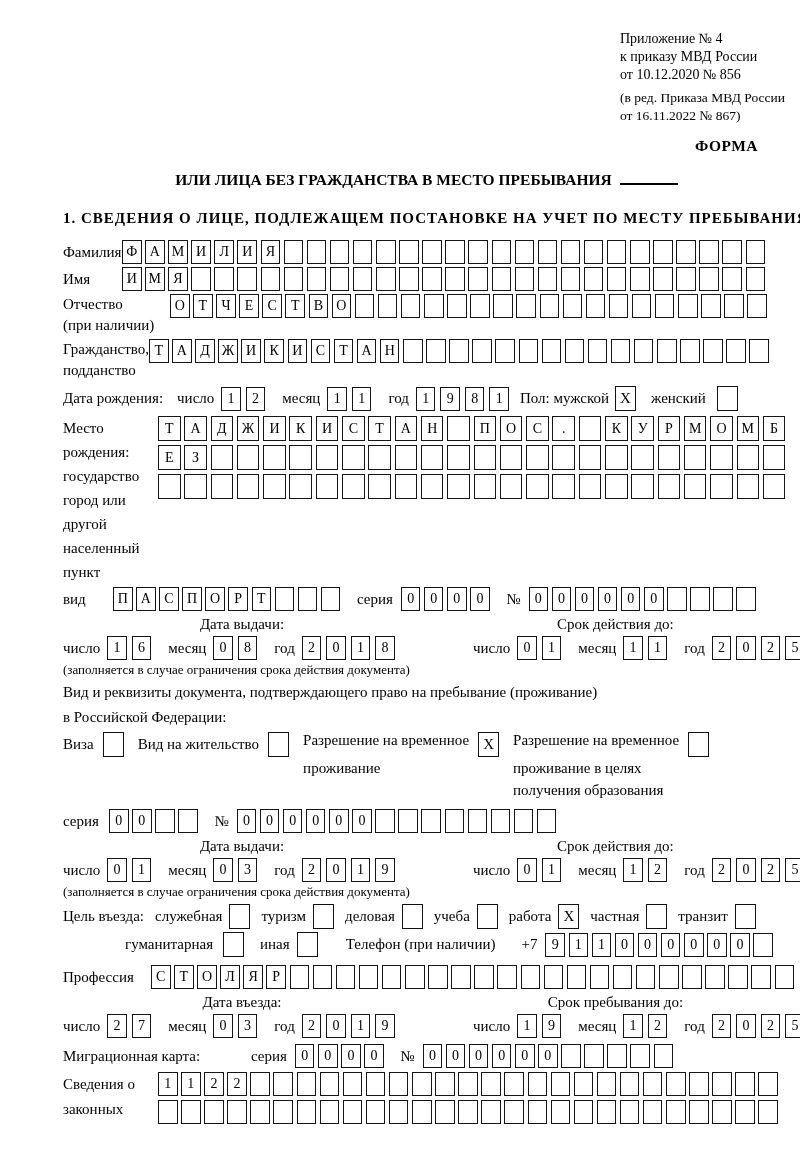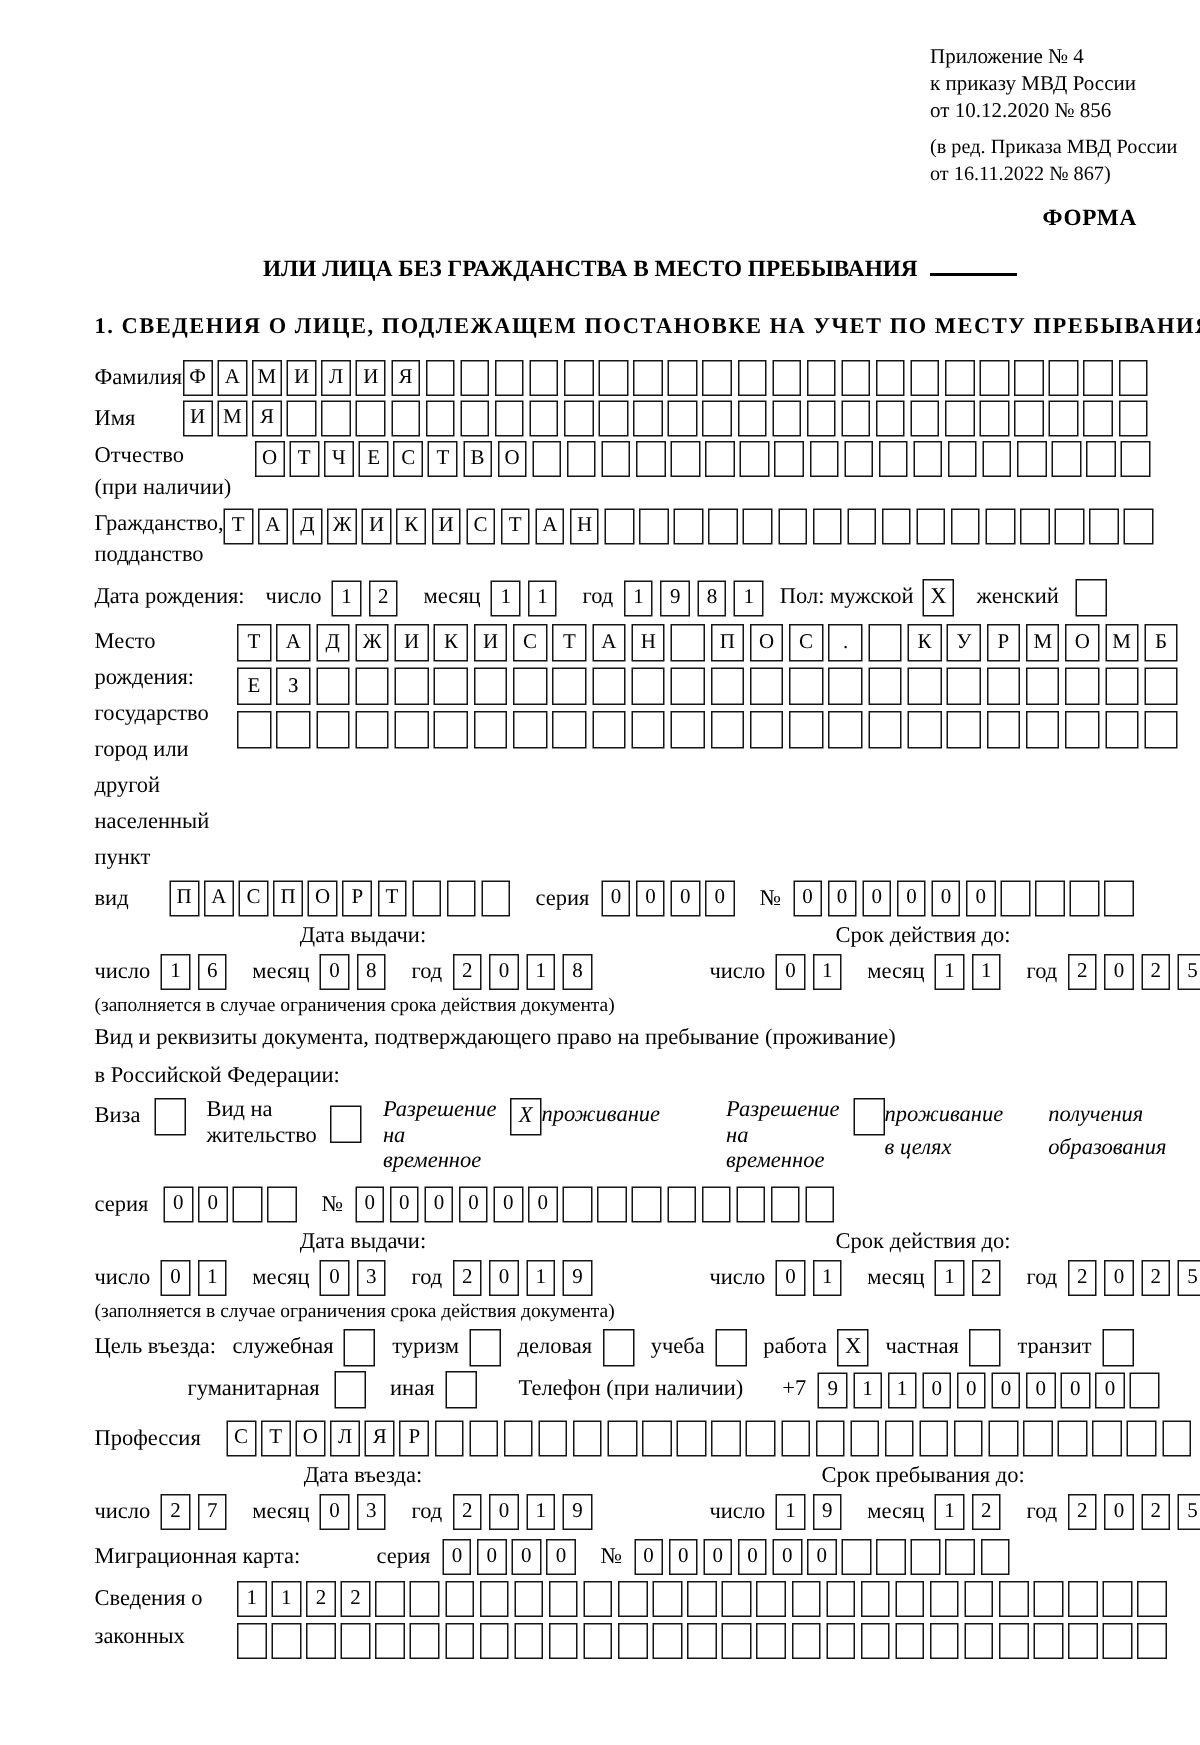--- a/index.html
+++ b/index.html
@@ -52,21 +52,21 @@
   .note-right { font-size:13px; line-height:16px; padding-right:8px; margin:2px 0 4px 0; }
 
   .doc-heading { text-align:center; font-weight:bold; font-size:14.5px; margin:3px 0 5px 0; }
   .midlbl { margin:0 8px 0 13px; flex:none; }
   .intro { line-height:21px; margin-bottom:4px; }
 
   
   .opts { margin:4px 0 8px 0; }
   .opt { display:flex; align-items:center; margin-right:14px; }
   .opt .chk { margin-left:9px; }
-  .optcol { display:flex; margin-right:14px;font-style:italic; }
+  .optcol { display:flex; flex-direction:column; margin-right:14px; }
   .optline { display:flex; align-items:flex-start; }
   .optline .chk { margin-left:9px; }
   .optsub { text-align:left; line-height:22px; padding-right:30px; }
 
   .plabel { margin:0 7px 0 11px; }
   .indent2 { padding-left:62px; }
 
   .replbl { width:95px; line-height:25px; flex:none; }
   .mplbl { width:95px; line-height:24px; flex:none; }
 </style>

